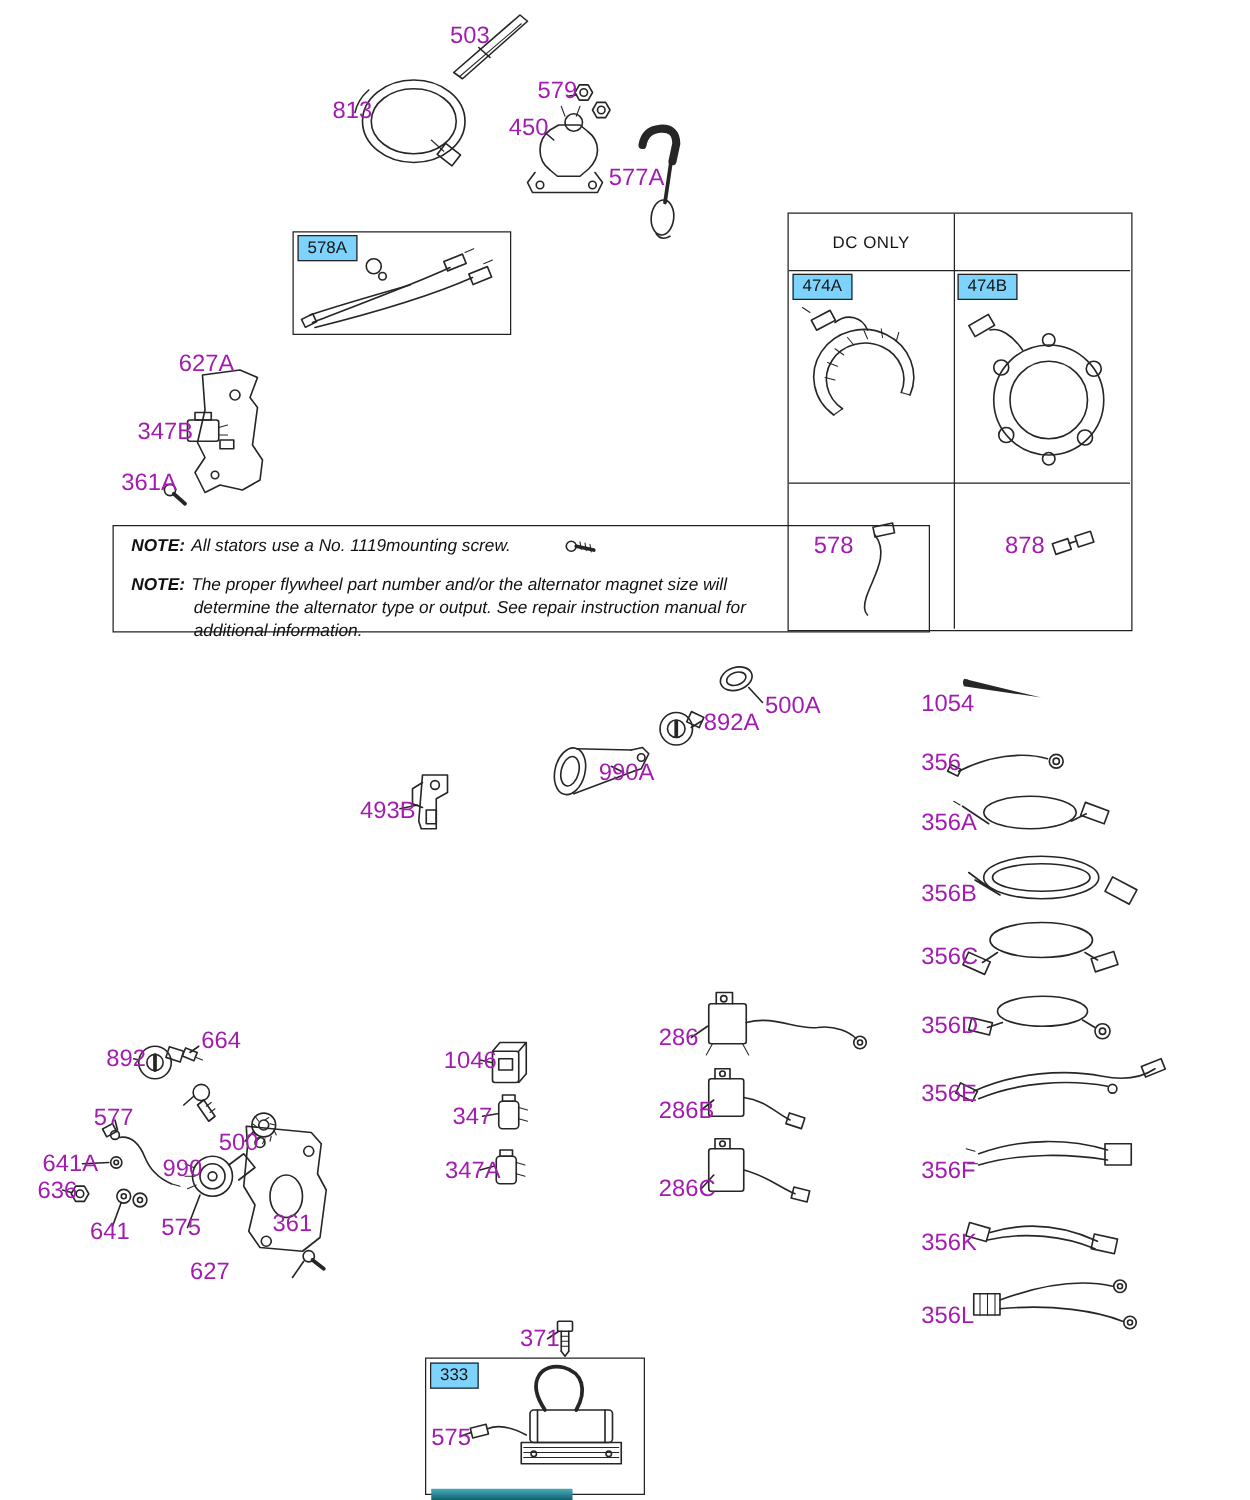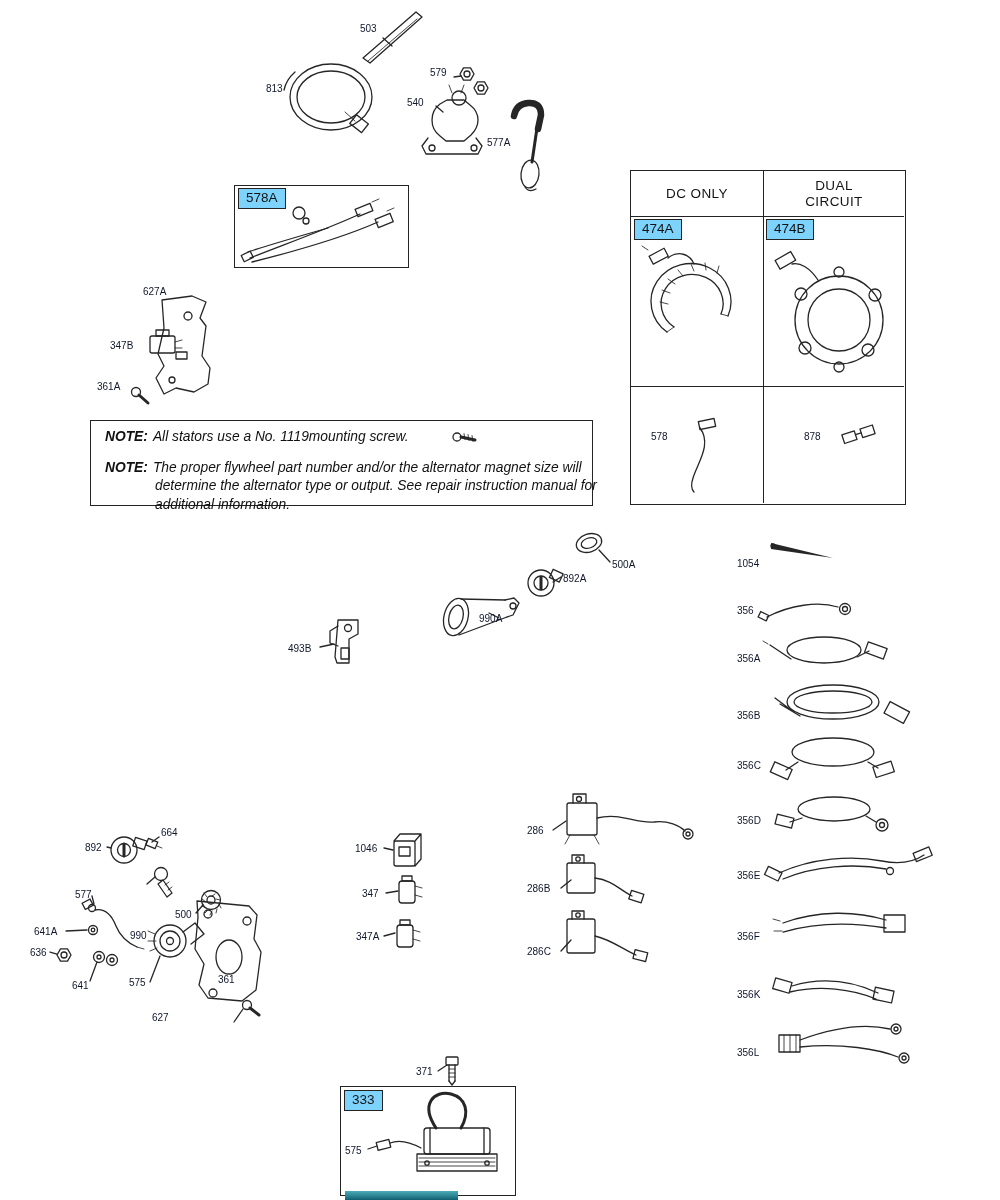--- a/index.html
+++ b/index.html
@@ -1,20 +1,20 @@
 <!DOCTYPE html>
 <html><head>
 <meta charset="utf-8">
 <style>
   * { margin:0; padding:0; box-sizing:border-box; }
   html,body { background:#ffffff; }
   body { font-family:"Liberation Sans", sans-serif; color:#111; }
   .canvas { position:relative; width:1000px; height:1200px; background:#ffffff; overflow:hidden; }
 
-  .lbl { position:absolute; font-size:10px; line-height:16px; color:#0f172a; white-space:nowrap; }
+  .lbl { position:absolute; font-size:19px; line-height:16px; color:#a21caf; white-space:nowrap; }
   .boxed { position:absolute; border:1.4px solid #232323; background:#7dd3fc; padding:1px 7px 2px 7px;
            font-size:13.5px; line-height:16px; color:#141414; white-space:nowrap; }
   .outline-box { position:absolute; border:1.5px solid #232323; background:transparent;padding-left:28px; }
 
   .note-box { padding:7px 14px 6px 14px; }
   .note-line { font-style:italic; font-size:13.8px; line-height:18.5px; color:#111; }
   .note-line.hang { padding-left:50px; text-indent:-50px; margin-top:12px; width:512px; white-space:normal; }
   .note-label { font-weight:700; font-style:italic; margin-right:5px; }
 
   .tbl-header { position:absolute; display:flex; flex-direction:column; align-items:center;
@@ -34,35 +34,31 @@
   .taskbar-fragment { position:absolute; left:345px; top:1191px; width:113px; height:9px;
                       background:linear-gradient(180deg,#4aabb5 0%,#2b8492 55%,#0e5f6e 100%); }
 </style>
 </head>
 <body>
 
 <div class="canvas">
 
   <div class="outline-box" style="left:234px;top:185px;width:175px;height:83px"></div>
 
-  <div class="outline-box note-box" style="left:90px;top:420px;width:503px;height:86px">
+  <div class="outline-box note-box" style="left:90px;top:420px;width:654px;height:86px">
     <p class="note-line"><span class="note-label">NOTE:</span><span>All stators use a No. 1119mounting screw.</span></p>
     <p class="note-line hang"><span class="note-label">NOTE:</span><span>The proper flywheel part number and/or the alternator magnet size will determine the alternator type or output. See repair instruction manual for additional information.</span></p>
   </div>
 
   <div class="outline-box" style="left:630px;top:170px;width:276px;height:335px">
     <div class="tbl-line v" style="left:132px;top:0;height:332px"></div>
     <div class="tbl-line h" style="left:0;top:45px;width:273px"></div>
     <div class="tbl-line h" style="left:0;top:215px;width:273px"></div>
     <div class="tbl-header" style="left:0;top:0;width:132px;height:45px">
       <span class="blk">DC ONLY</span>
-    </div>
-    <div class="tbl-header" style="left:132px;top:0;width:142px;height:45px">
-      <span class="blk">DUAL</span>
-      <span class="blk">CIRCUIT</span>
     </div>
   </div>
 
   <div class="outline-box" style="left:340px;top:1086px;width:176px;height:110px"></div>
 
   <svg class="art" width="1000" height="1200" viewBox="0 0 1000 1200">
 
     <g class="thin">
       <line x1="383" y1="38" x2="392" y2="46"></line>
       <line x1="454" y1="77" x2="461" y2="76"></line>
@@ -428,21 +424,21 @@
       <circle cx="427" cy="1163" r="2.2"></circle>
       <circle cx="487" cy="1163" r="2.2"></circle>
       <rect x="377" y="1141" width="13" height="8" transform="rotate(-14 383 1145)"></rect>
       <path d="M390,1143 C400,1139 410,1142 421,1148"></path>
     </g>
   </svg>
 
   <div class="lbl" style="left:360px;top:21px">503</div>
   <div class="lbl" style="left:266px;top:81px">813</div>
   <div class="lbl" style="left:430px;top:65px">579</div>
-  <div class="lbl" style="left:407px;top:95px">540</div>
+  <div class="lbl" style="left:407px;top:95px">450</div>
   <div class="lbl" style="left:487px;top:135px">577A</div>
   <div class="lbl" style="left:143px;top:284px">627A</div>
   <div class="lbl" style="left:110px;top:338px">347B</div>
   <div class="lbl" style="left:97px;top:379px">361A</div>
   <div class="lbl" style="left:612px;top:557px">500A</div>
   <div class="lbl" style="left:563px;top:571px">892A</div>
   <div class="lbl" style="left:479px;top:611px">990A</div>
   <div class="lbl" style="left:288px;top:641px">493B</div>
   <div class="lbl" style="left:737px;top:556px">1054</div>
   <div class="lbl" style="left:737px;top:603px">356</div>

